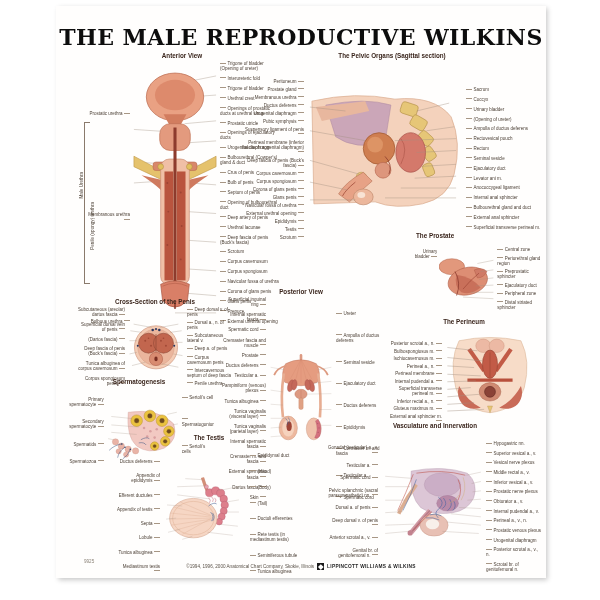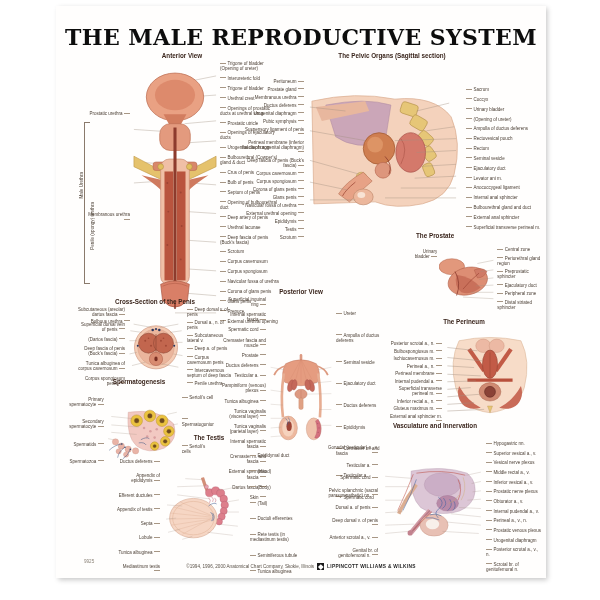--- a/index.html
+++ b/index.html
@@ -57,21 +57,21 @@
   #sec-testis .labels.left{width:44px;padding-top:16px;}
   #sec-testis .labels.right{width:52px;padding-top:10px;}
   #sec-vasc{left:270px;top:416px;width:218px;height:150px;}
   #sec-vasc .labels.left{width:52px;padding-top:14px;padding-bottom:14px;}
   #sec-vasc .labels.right{width:56px;padding-top:10px;}
 </style>
 </head>
 <body>
 
 <div class="poster">
-  <div class="poster-title">THE MALE REPRODUCTIVE SYSTEM</div>
+  <div class="poster-title">THE MALE REPRODUCTIVE WILKINS</div>
 
   <div class="section" id="sec-anterior">
     <div class="sec-title">Anterior View</div>
     <div class="bracket" style="left:0;top:70px;height:160px;"></div>
     <span class="vtext" style="left:-5px;top:120px;">Male Urethra</span>
     <span class="vtext" style="left:6px;top:150px;">Penile (spongy) urethra</span>
     <div class="sec-body">
       <div class="labels left">
           <div class="lbl">Prostatic urethra</div>
           <div class="lbl">Membranous urethra</div>

